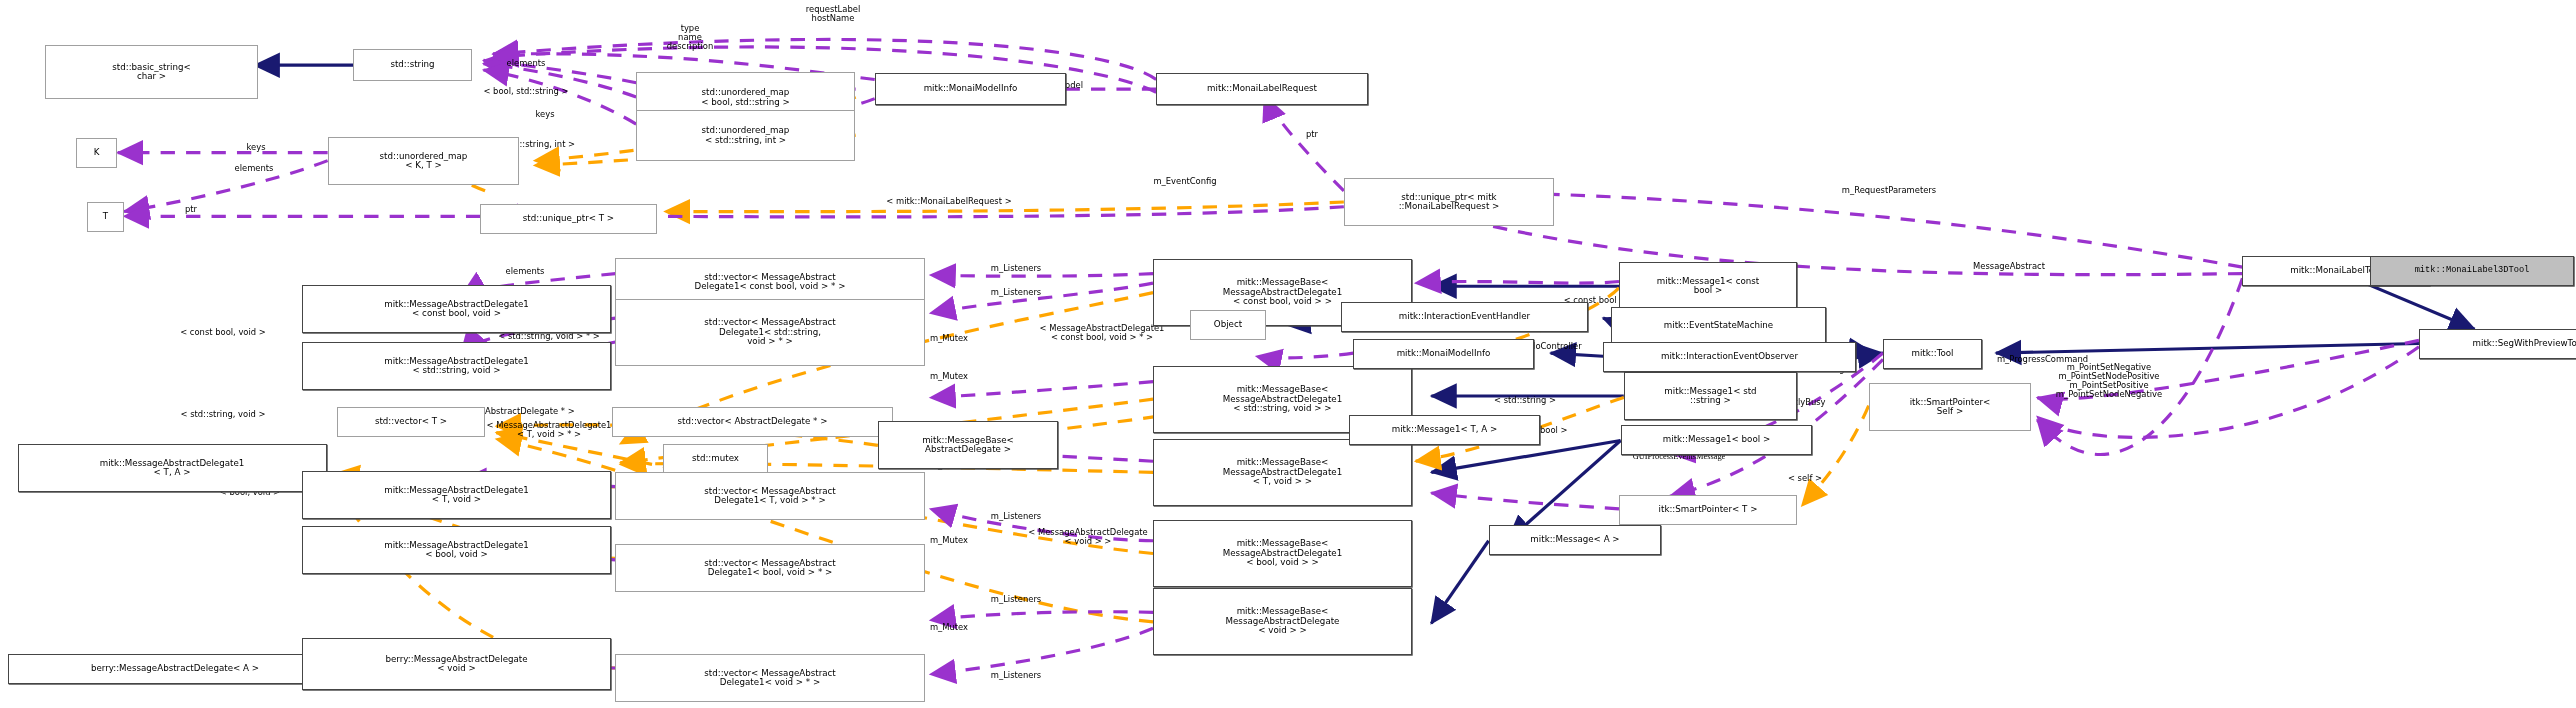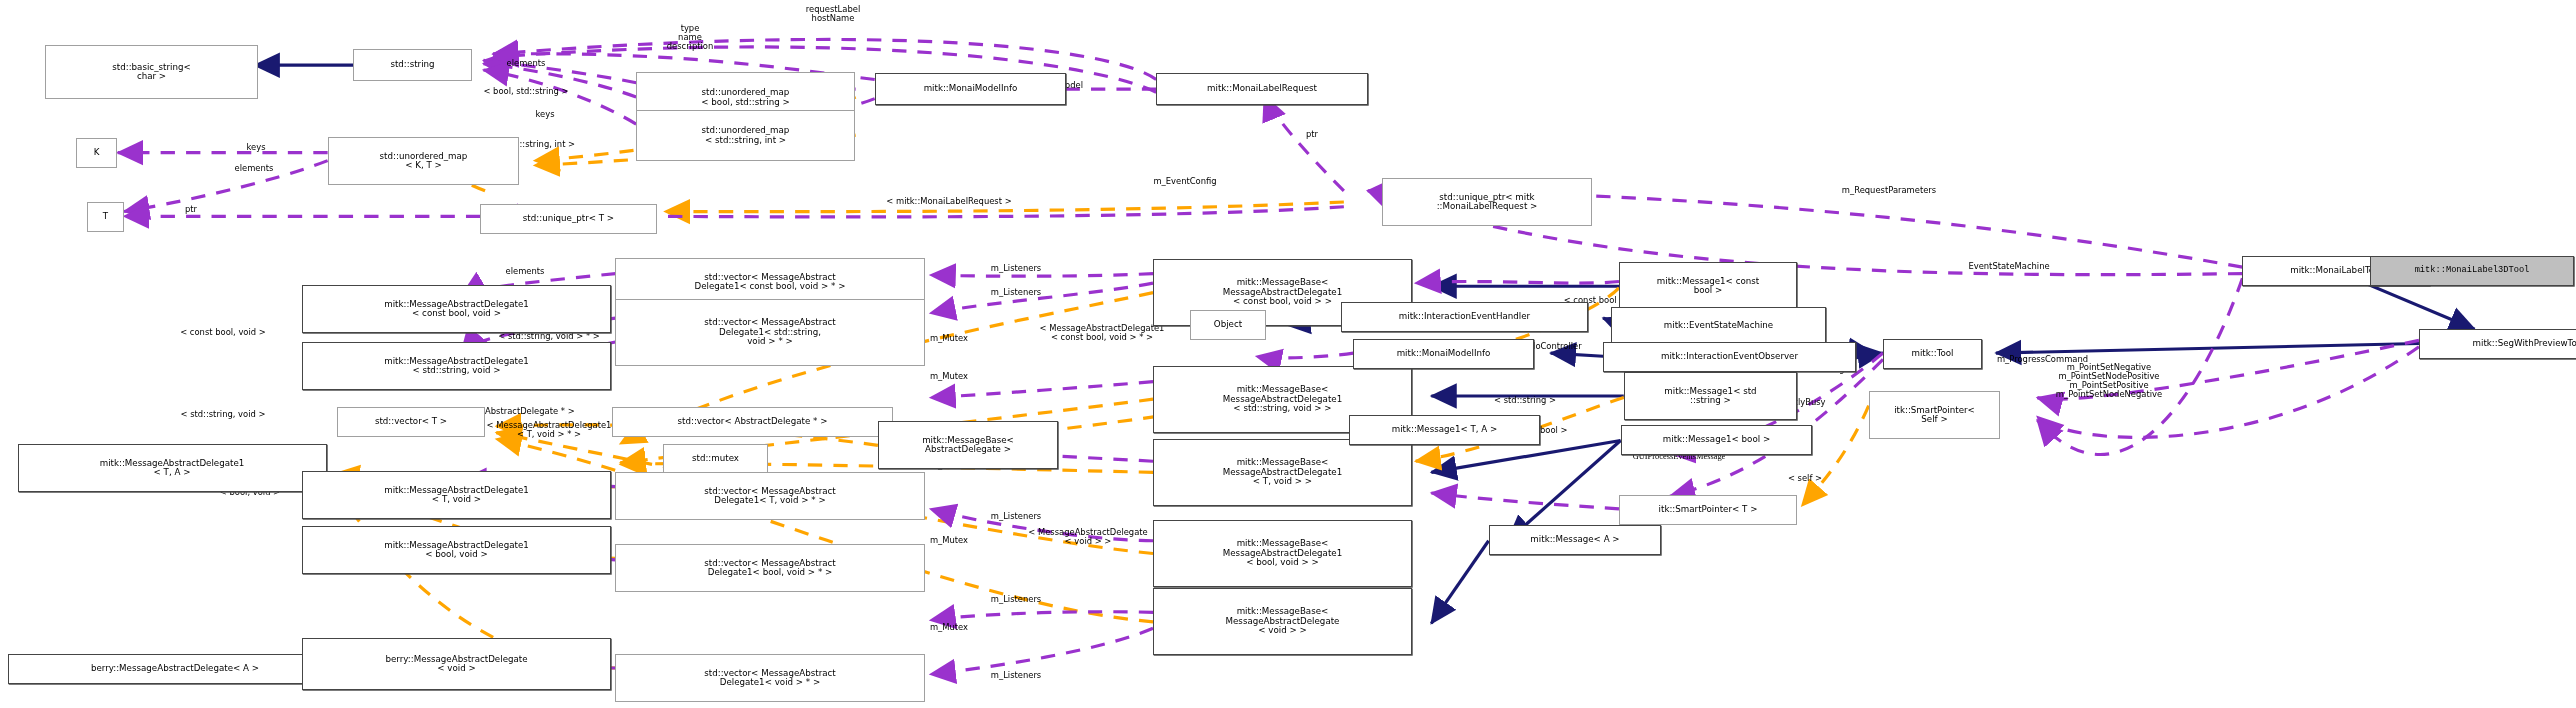--- a/index.html
+++ b/index.html
@@ -144,21 +144,21 @@
 &lt; bool, std::string &gt;</div>
       <div class="node" style="left: 636px; top: 110px; width: 219px; height: 51px;">std::unordered_map
 &lt; std::string, int &gt;</div>
       <div class="node strong" style="left: 875px; top: 73px; width: 191px; height: 32px;">mitk::MonaiModelInfo</div>
       <div class="node strong" style="left: 1156px; top: 73px; width: 212px; height: 32px;">mitk::MonaiLabelRequest</div>
       <div class="node" style="left: 76px; top: 138px; width: 41px; height: 30px;">K</div>
       <div class="node" style="left: 328px; top: 137px; width: 191px; height: 48px;">std::unordered_map
 &lt; K, T &gt;</div>
       <div class="node" style="left: 87px; top: 202px; width: 37px; height: 30px;">T</div>
       <div class="node" style="left: 480px; top: 204px; width: 177px; height: 30px;">std::unique_ptr&lt; T &gt;</div>
-      <div class="node" style="left: 1344px; top: 178px; width: 210px; height: 48px; margin-left: 38px;">std::unique_ptr&lt; mitk
+      <div class="node" style="left: 1344px; top: 178px; width: 210px; height: 48px;">std::unique_ptr&lt; mitk
 ::MonaiLabelRequest &gt;</div>
       <div class="node" style="left: 615px; top: 258px; width: 310px; height: 48px;">std::vector&lt; MessageAbstract
 Delegate1&lt; const bool, void &gt; * &gt;</div>
       <div class="node" style="left: 615px; top: 299px; width: 310px; height: 67px;">std::vector&lt; MessageAbstract
 Delegate1&lt; std::string,
 void &gt; * &gt;</div>
       <div class="node strong" style="left: 302px; top: 285px; width: 309px; height: 48px;">mitk::MessageAbstractDelegate1
 &lt; const bool, void &gt;</div>
       <div class="node strong" style="left: 302px; top: 342px; width: 309px; height: 48px;">mitk::MessageAbstractDelegate1
 &lt; std::string, void &gt;</div>
@@ -183,21 +183,21 @@
 ::string &gt;</div>
       <div class="node strong" style="left: 1349px; top: 415px; width: 191px; height: 30px;">mitk::Message1&lt; T, A &gt;</div>
       <div class="node strong" style="left: 1621px; top: 425px; width: 191px; height: 30px;">mitk::Message1&lt; bool &gt;</div>
       <div class="node strong" style="left: 1489px; top: 525px; width: 172px; height: 30px;">mitk::Message&lt; A &gt;</div>
       <div class="node" style="left: 1190px; top: 310px; width: 76px; height: 30px;">Object</div>
       <div class="node strong" style="left: 1341px; top: 302px; width: 247px; height: 30px;">mitk::InteractionEventHandler</div>
       <div class="node strong" style="left: 1611px; top: 307px; width: 215px; height: 38px;">mitk::EventStateMachine</div>
       <div class="node strong" style="left: 1353px; top: 339px; width: 181px; height: 30px;">mitk::MonaiModelInfo</div>
       <div class="node strong" style="left: 1603px; top: 342px; width: 253px; height: 30px;">mitk::InteractionEventObserver</div>
       <div class="node strong" style="left: 1883px; top: 339px; width: 99px; height: 30px;">mitk::Tool</div>
-      <div class="node" style="left: 1869px; top: 383px; width: 131px; height: 48px; margin-top: 8px;">itk::SmartPointer&lt;
+      <div class="node" style="left: 1869px; top: 383px; width: 162px; height: 48px;">itk::SmartPointer&lt;
 Self &gt;</div>
       <div class="node" style="left: 1619px; top: 495px; width: 178px; height: 30px;">itk::SmartPointer&lt; T &gt;</div>
       <div class="node strong" style="left: 2419px; top: 329px; width: 219px; height: 30px;">mitk::SegWithPreviewTool</div>
       <div class="node strong" style="left: 2242px; top: 256px; width: 188px; height: 30px;">mitk::MonaiLabelTool</div>
       <div class="node current" style="left: 2370px; top: 256px; width: 204px; height: 30px; font-family: Liberation Mono, monospace;">mitk::MonaiLabel3DTool</div>
       <div class="node strong" style="left: 17.5px; top: 444px; width: 309px; height: 48px;">mitk::MessageAbstractDelegate1
 &lt; T, A &gt;</div>
       <div class="node strong" style="left: 302px; top: 471px; width: 309px; height: 48px;">mitk::MessageAbstractDelegate1
 &lt; T, void &gt;</div>
       <div class="node strong" style="left: 302px; top: 526px; width: 309px; height: 48px;">mitk::MessageAbstractDelegate1
@@ -231,21 +231,21 @@
       <div class="elabel" style="left: 813px; top: 73px;">config</div>
       <div class="elabel" style="left: 813px; top: 95px;">labels</div>
       <div class="elabel" style="left: 1070px; top: 81px;">model</div>
       <div class="elabel" style="left: 1312px; top: 130px;">ptr</div>
       <div class="elabel" style="left: 256px; top: 143px;">keys</div>
       <div class="elabel" style="left: 254px; top: 164px;">elements</div>
       <div class="elabel" style="left: 191px; top: 205px;">ptr</div>
       <div class="elabel" style="left: 949px; top: 197px;">&lt; mitk::MonaiLabelRequest &gt;</div>
       <div class="elabel" style="left: 1185px; top: 177px;">m_EventConfig</div>
       <div class="elabel" style="left: 1889px; top: 186px;">m_RequestParameters</div>
-      <div class="elabel" style="left: 2009px; top: 262px;">EventStateMachine</div>
+      <div class="elabel" style="left: 2009px; top: 262px;">MessageAbstract</div>
       <div class="elabel" style="left: 1016px; top: 264px;">m_Listeners</div>
       <div class="elabel" style="left: 1016px; top: 288px;">m_Listeners</div>
       <div class="elabel" style="left: 525px; top: 267px;">elements</div>
       <div class="elabel" style="left: 525px; top: 312px;">elements</div>
       <div class="elabel" style="left: 223px; top: 328px;">&lt; const bool, void &gt;</div>
       <div class="elabel" style="left: 1102px; top: 324px;">&lt; MessageAbstractDelegate1
 &lt; const bool, void &gt; * &gt;</div>
       <div class="elabel" style="left: 549px; top: 323px;">&lt; MessageAbstractDelegate1
 &lt; std::string, void &gt; * &gt;</div>
       <div class="elabel" style="left: 525px; top: 380px;">elements</div>

